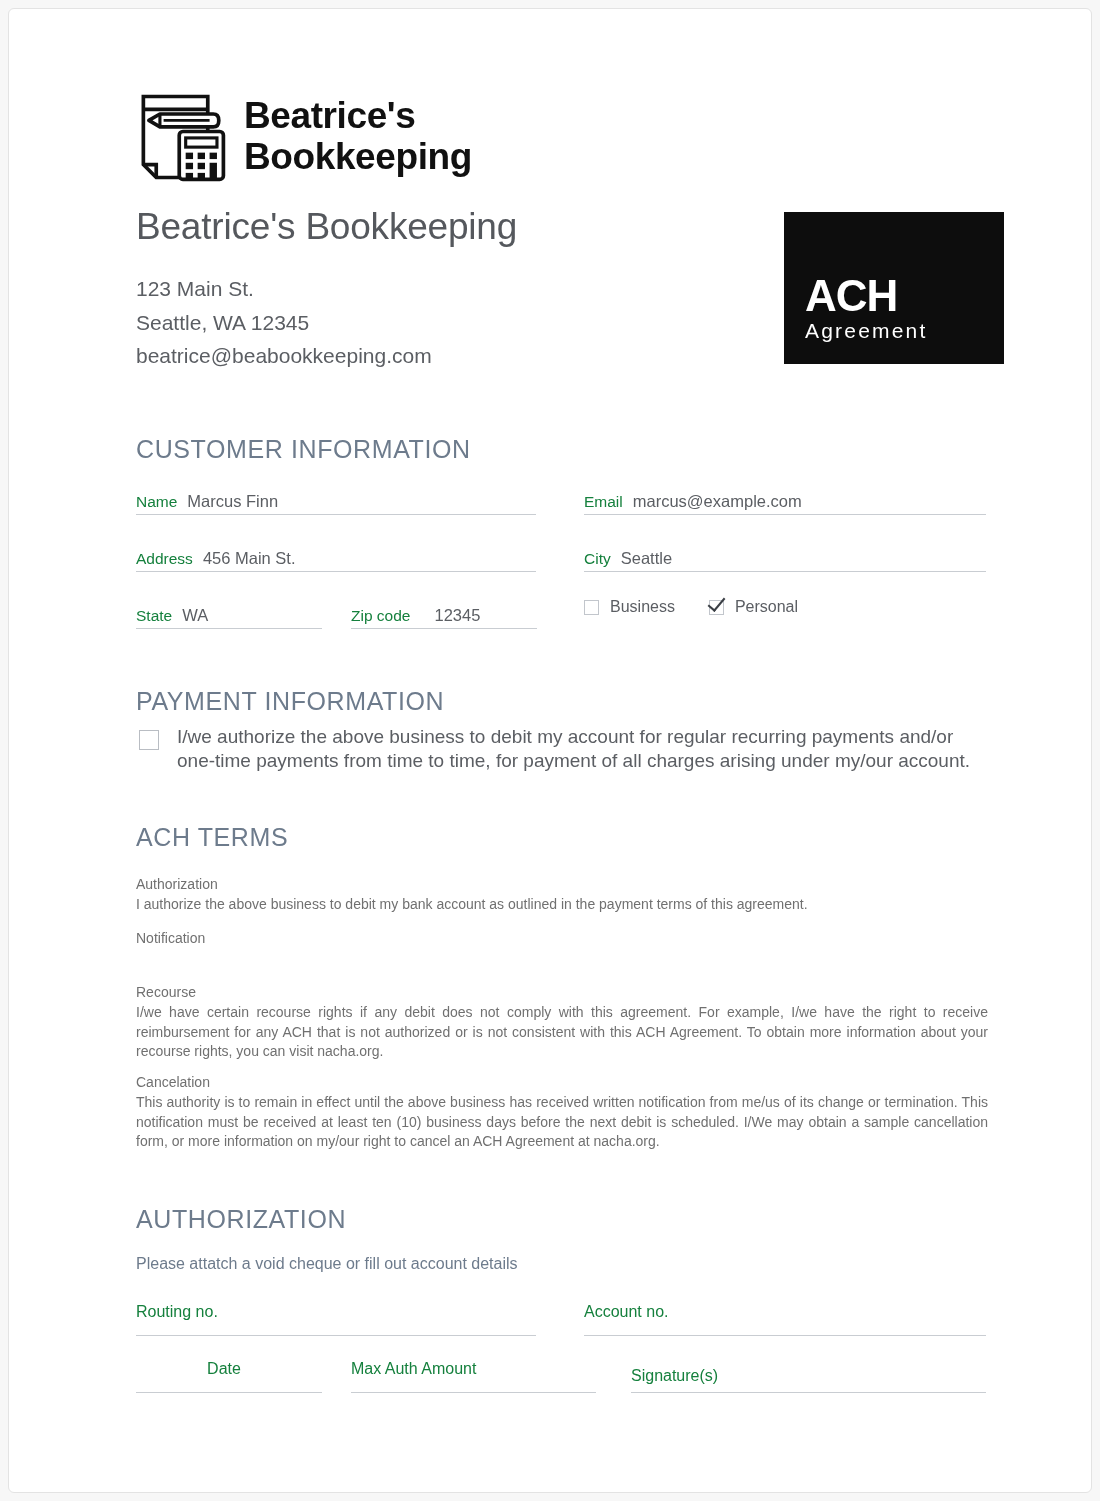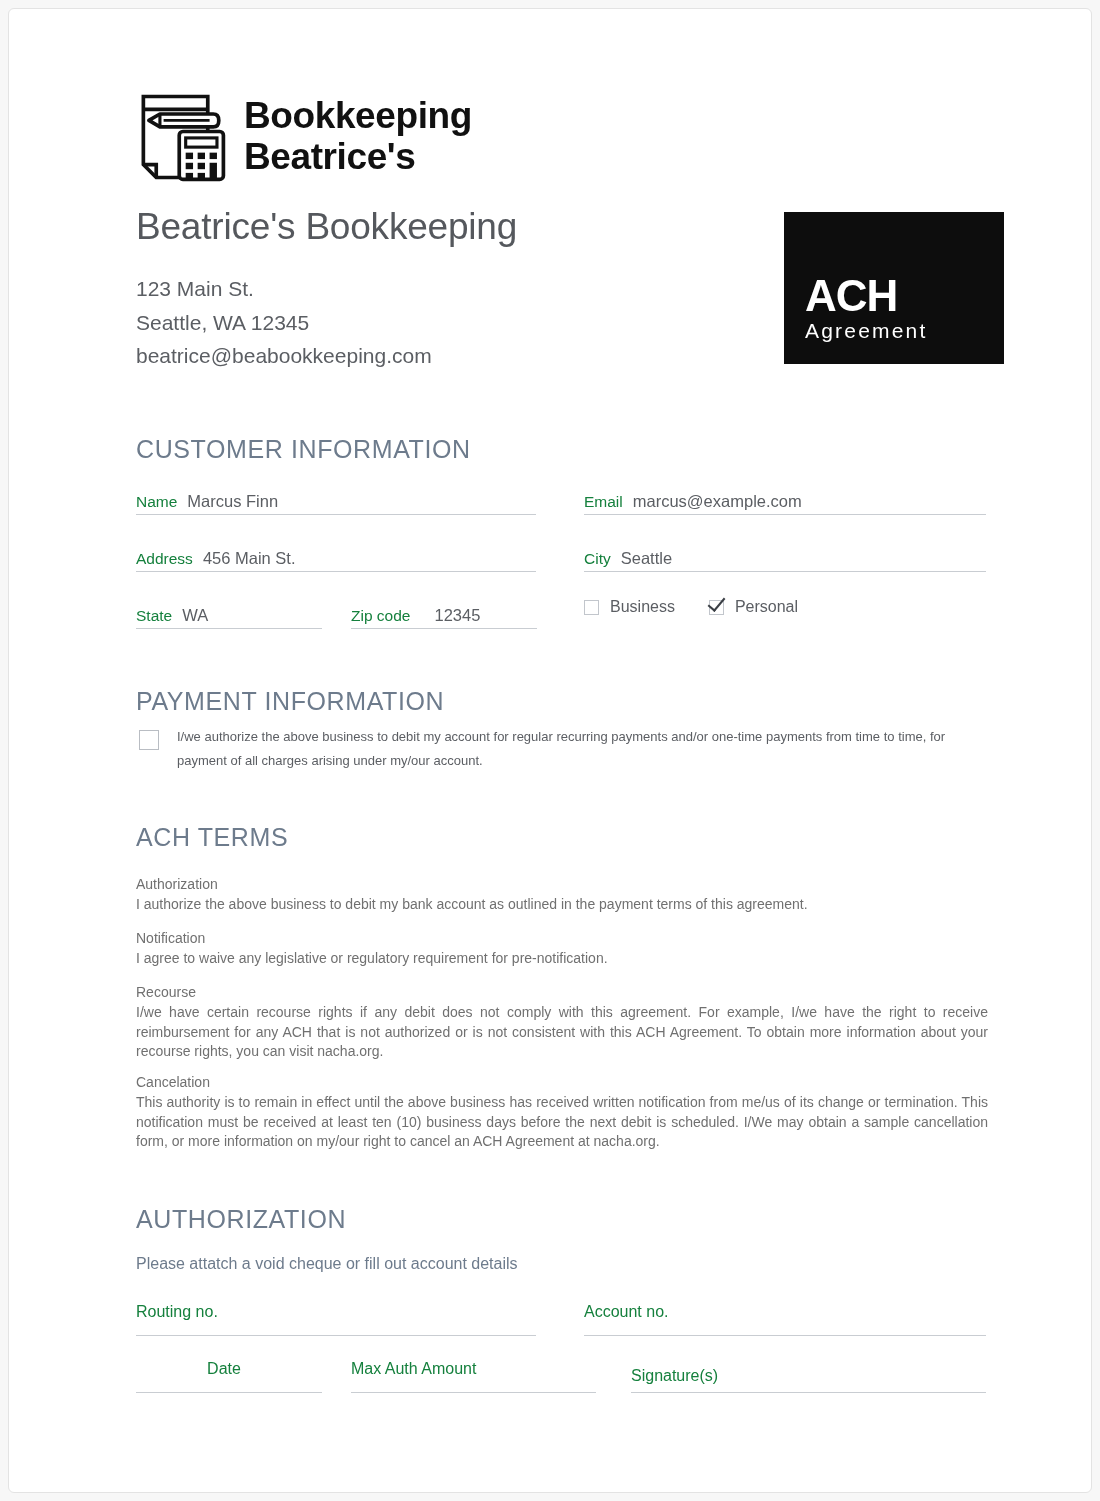--- a/index.html
+++ b/index.html
@@ -207,21 +207,21 @@
   }
   .pay-box {
     width: 20px;
     height: 20px;
     border: 1px solid #b9bdc3;
     box-sizing: border-box;
     flex: 0 0 20px;
     margin-top: 5px;
   }
   .pay-text {
-    font-size: 13px;
+    font-size: 19px;
     line-height: 24px;
     color: #5b5e63;
     max-width: 812px;
   }
 
   
   .term-block {
     position: absolute;
     left: 0;
     width: 852px;
@@ -272,22 +272,22 @@
             <rect x="67" y="67" width="8" height="7" fill="#111111"></rect>
             <rect x="80" y="67" width="8" height="7" fill="#111111"></rect>
             <rect x="54" y="78" width="8" height="7" fill="#111111"></rect>
             <rect x="67" y="78" width="8" height="7" fill="#111111"></rect>
             <rect x="80" y="78" width="8" height="18" fill="#111111"></rect>
             <rect x="54" y="89" width="8" height="7" fill="#111111"></rect>
             <rect x="67" y="89" width="8" height="7" fill="#111111"></rect>
           </g>
         </svg>
         <div class="logo-text">
+          <div>Beatrice's</div>
           <div>Bookkeeping</div>
-          <div>Beatrice's</div>
         </div>
       </div>
 
       <div class="biz-name">Beatrice's Bookkeeping</div>
 
       <div class="biz-address">
         <div>123 Main St.</div>
         <div>Seattle, WA 12345</div>
         <div>beatrice@beabookkeeping.com</div>
       </div>
@@ -351,21 +351,20 @@
 
       <div class="sec-head" style="top:814px;">ACH TERMS</div>
 
       <div class="term-block" style="top:866px;">
         <p class="term-title">Authorization</p>
         <p class="term-body">I authorize the above business to debit my bank account as outlined in the payment terms of this agreement.</p>
       </div>
 
       <div class="term-block" style="top:920px;">
         <p class="term-title">Notification</p>
-        <p class="term-body">I agree to waive any legislative or regulatory requirement for pre-notification.</p>
       </div>
 
       <div class="term-block" style="top:974px;">
         <p class="term-title">Recourse</p>
         <p class="term-body justify">I/we have certain recourse rights if any debit does not comply with this agreement. For example, I/we have the right to receive reimbursement for any ACH that is not authorized or is not consistent with this ACH Agreement. To obtain more information about your recourse rights, you can visit nacha.org.</p>
       </div>
 
       <div class="term-block" style="top:1064px;">
         <p class="term-title">Cancelation</p>
         <p class="term-body justify">This authority is to remain in effect until the above business has received written notification from me/us of its change or termination. This notification must be received at least ten (10) business days before the next debit is scheduled. I/We may obtain a sample cancellation form, or more information on my/our right to cancel an ACH Agreement at nacha.org.</p>

